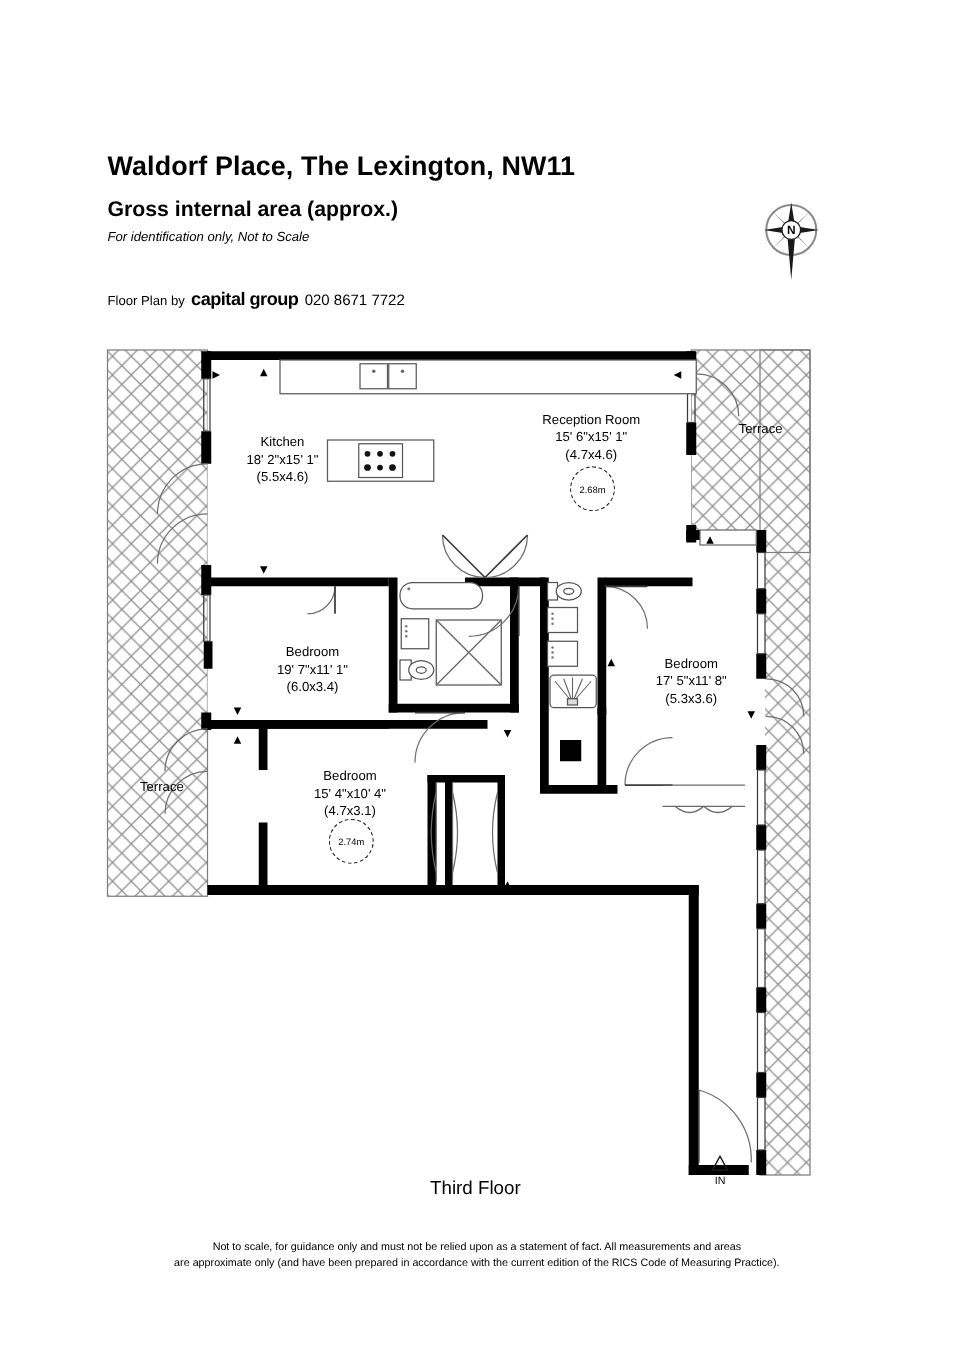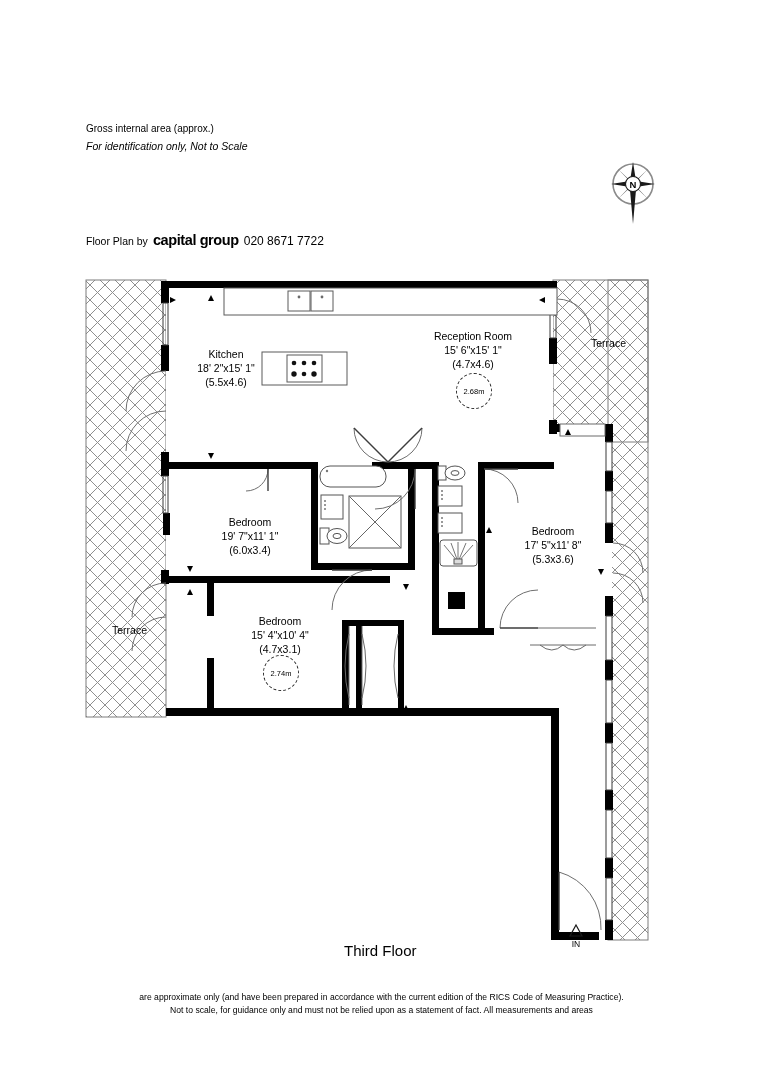--- a/index.html
+++ b/index.html
@@ -25,22 +25,22 @@
   }
   #title {
     font-size: 21.5px;
     font-weight: 700;
     letter-spacing: 0.1px;
     line-height: 1.1;
     margin: 0 0 11px 0;
     white-space: nowrap;
   }
   #gia-label {
-    font-size: 10px;
-    font-weight: 400;
+    font-size: 17px;
+    font-weight: 700;
     line-height: 1.35;
     margin: 0;
   }
   #gia-value {
     font-size: 15.5px;
     font-weight: 400;
     line-height: 1.35;
     margin: 0;
   }
   #ident-note {
@@ -139,20 +139,21 @@
     text-align: center;
     font-size: 8.6px;
     line-height: 1.55;
   }
   #footer div { white-space: nowrap; }
 </style>
 </head>
 <body>
 
 <div id="header">
+  <h1 id="title">Waldorf Place, The Lexington, NW11</h1>
   <p id="gia-label">Gross internal area (approx.)</p>
   <p id="ident-note">For identification only, Not to Scale</p>
 </div>
 
 <div id="credit-line">
   <span>Floor Plan by</span>
   <span id="credit-brand">capital group</span>
   <span id="credit-phone">020 8671 7722</span>
 </div>
 
@@ -465,15 +466,15 @@
 
 <div class="area-label" style="left:112px; top:624px;">
   <span>Terrace</span>
 </div>
 
 <div id="floor-name">Third Floor</div>
 
 <div class="in-marker" style="left:565px; top:939px; width:22px;">IN</div>
 
 <div id="footer">
+  <div>Not to scale, for guidance only and must not be relied upon as a statement of fact.  All measurements and areas</div>
   <div>are approximate only (and have been prepared in accordance with the current edition of the RICS Code of Measuring Practice).</div>
-  <div>Not to scale, for guidance only and must not be relied upon as a statement of fact.  All measurements and areas</div>
 </div>
 
 </body></html>

